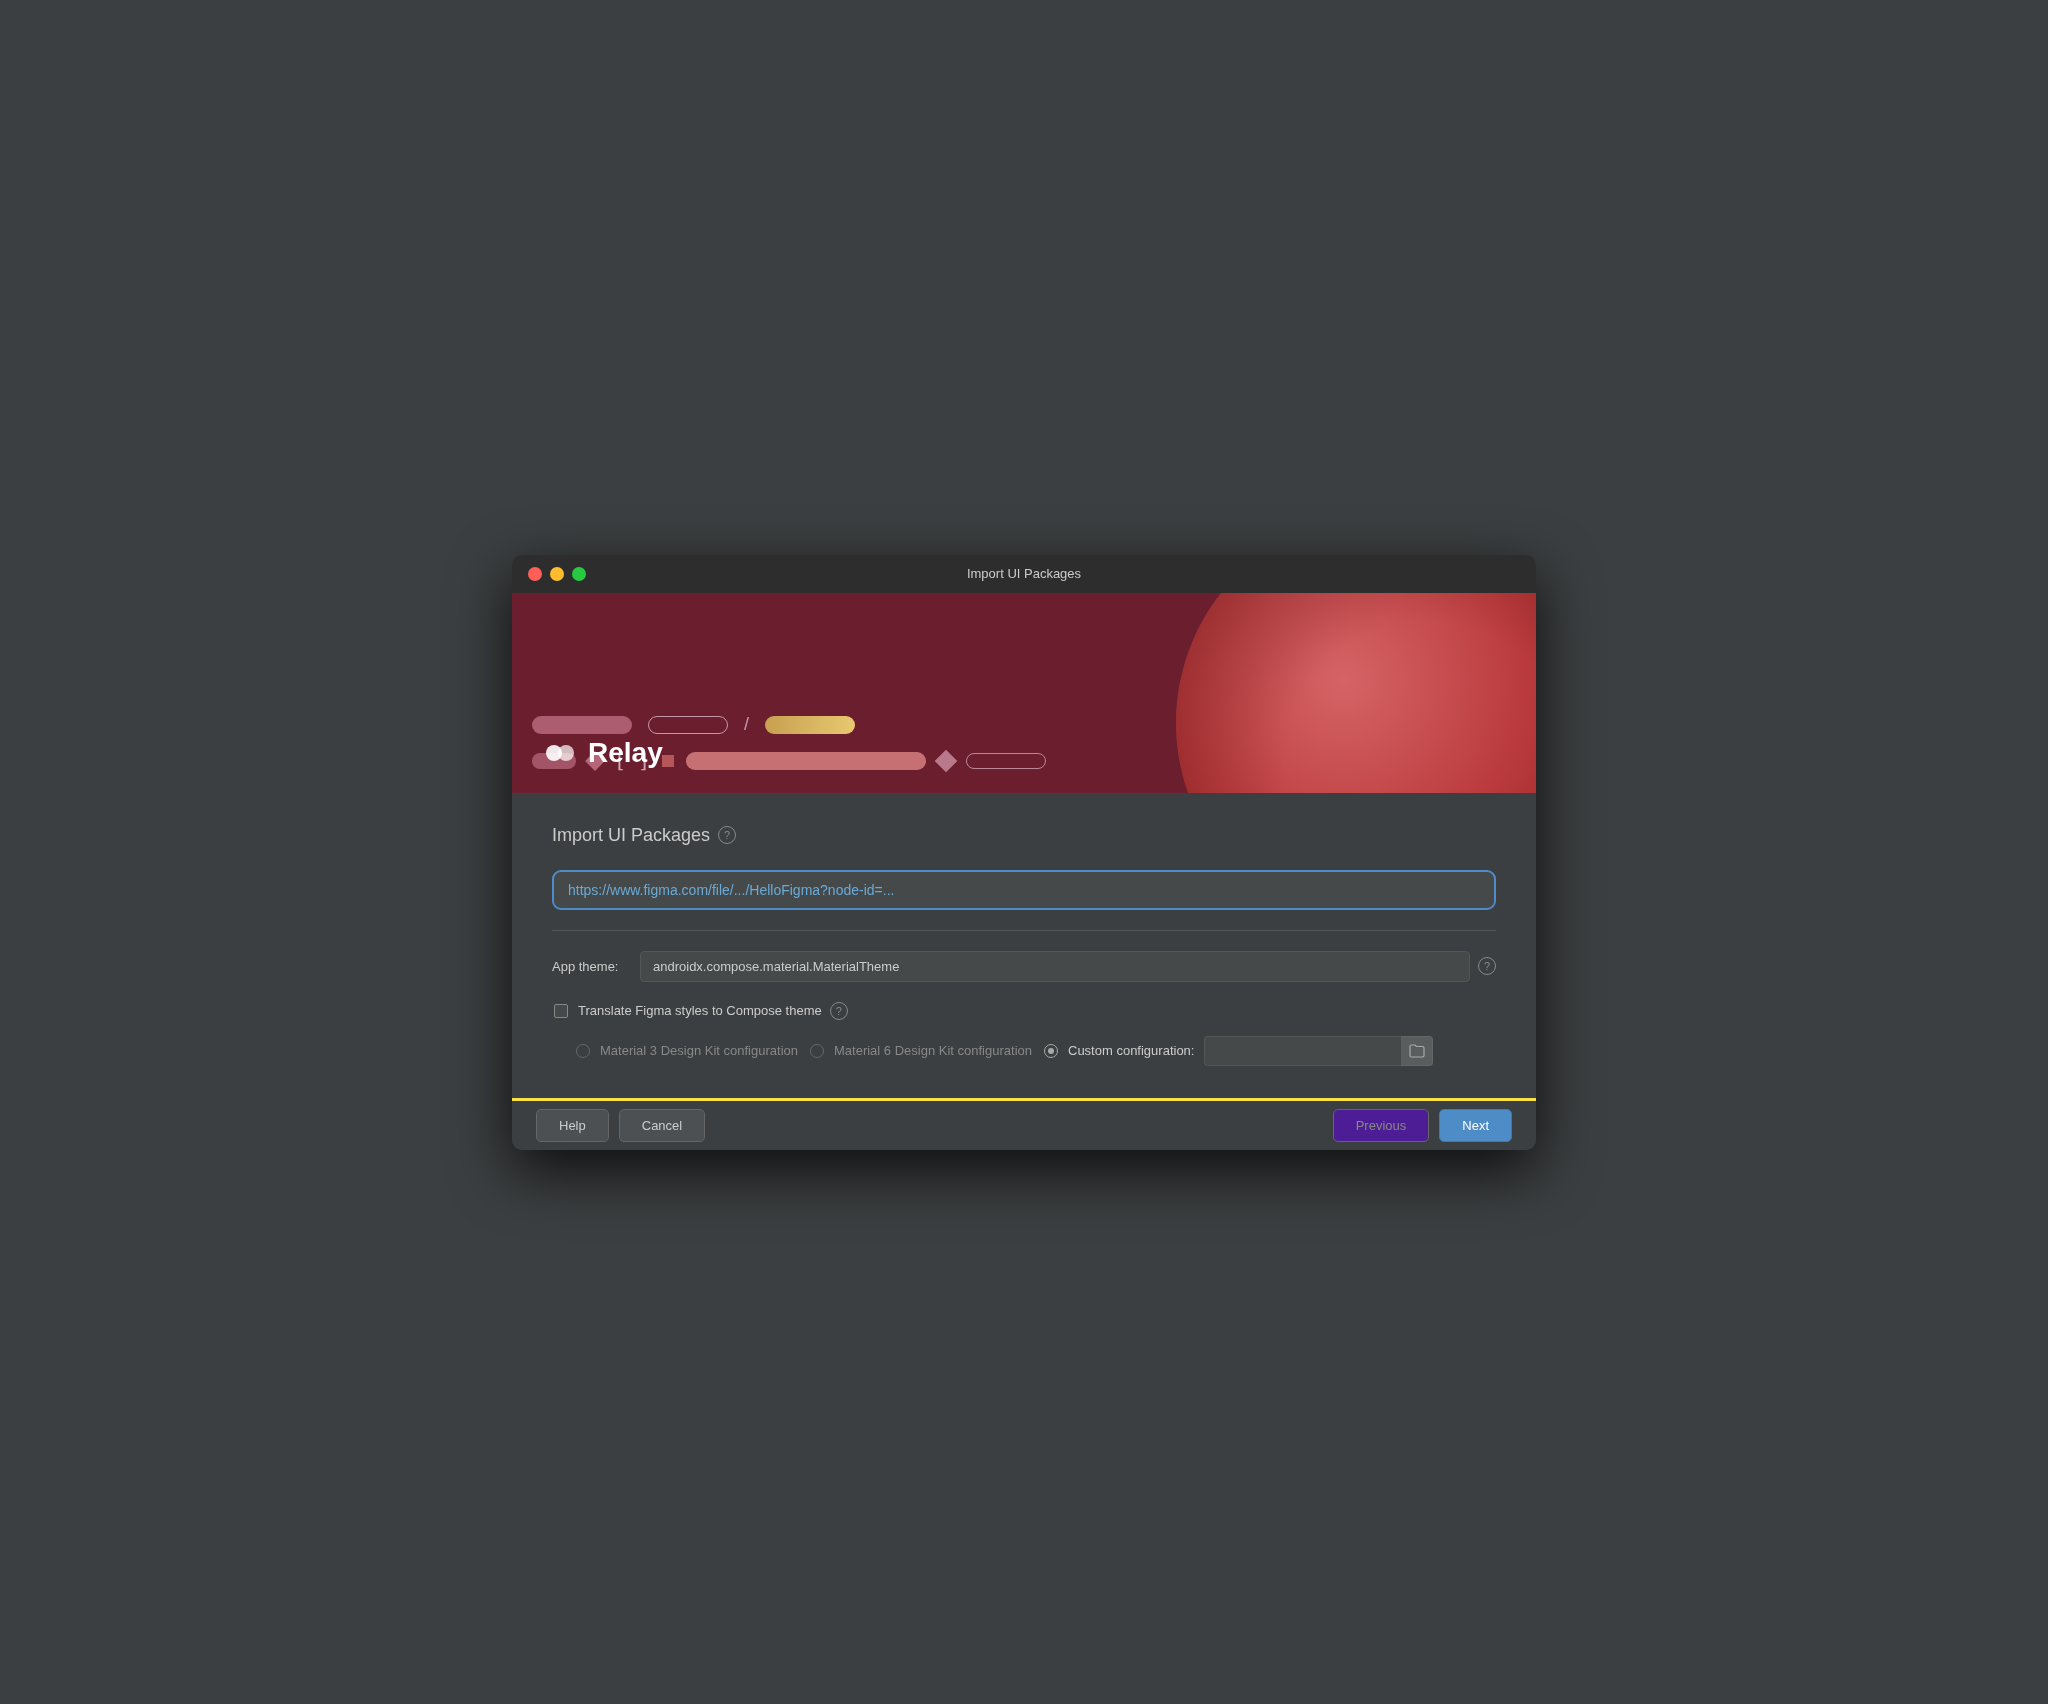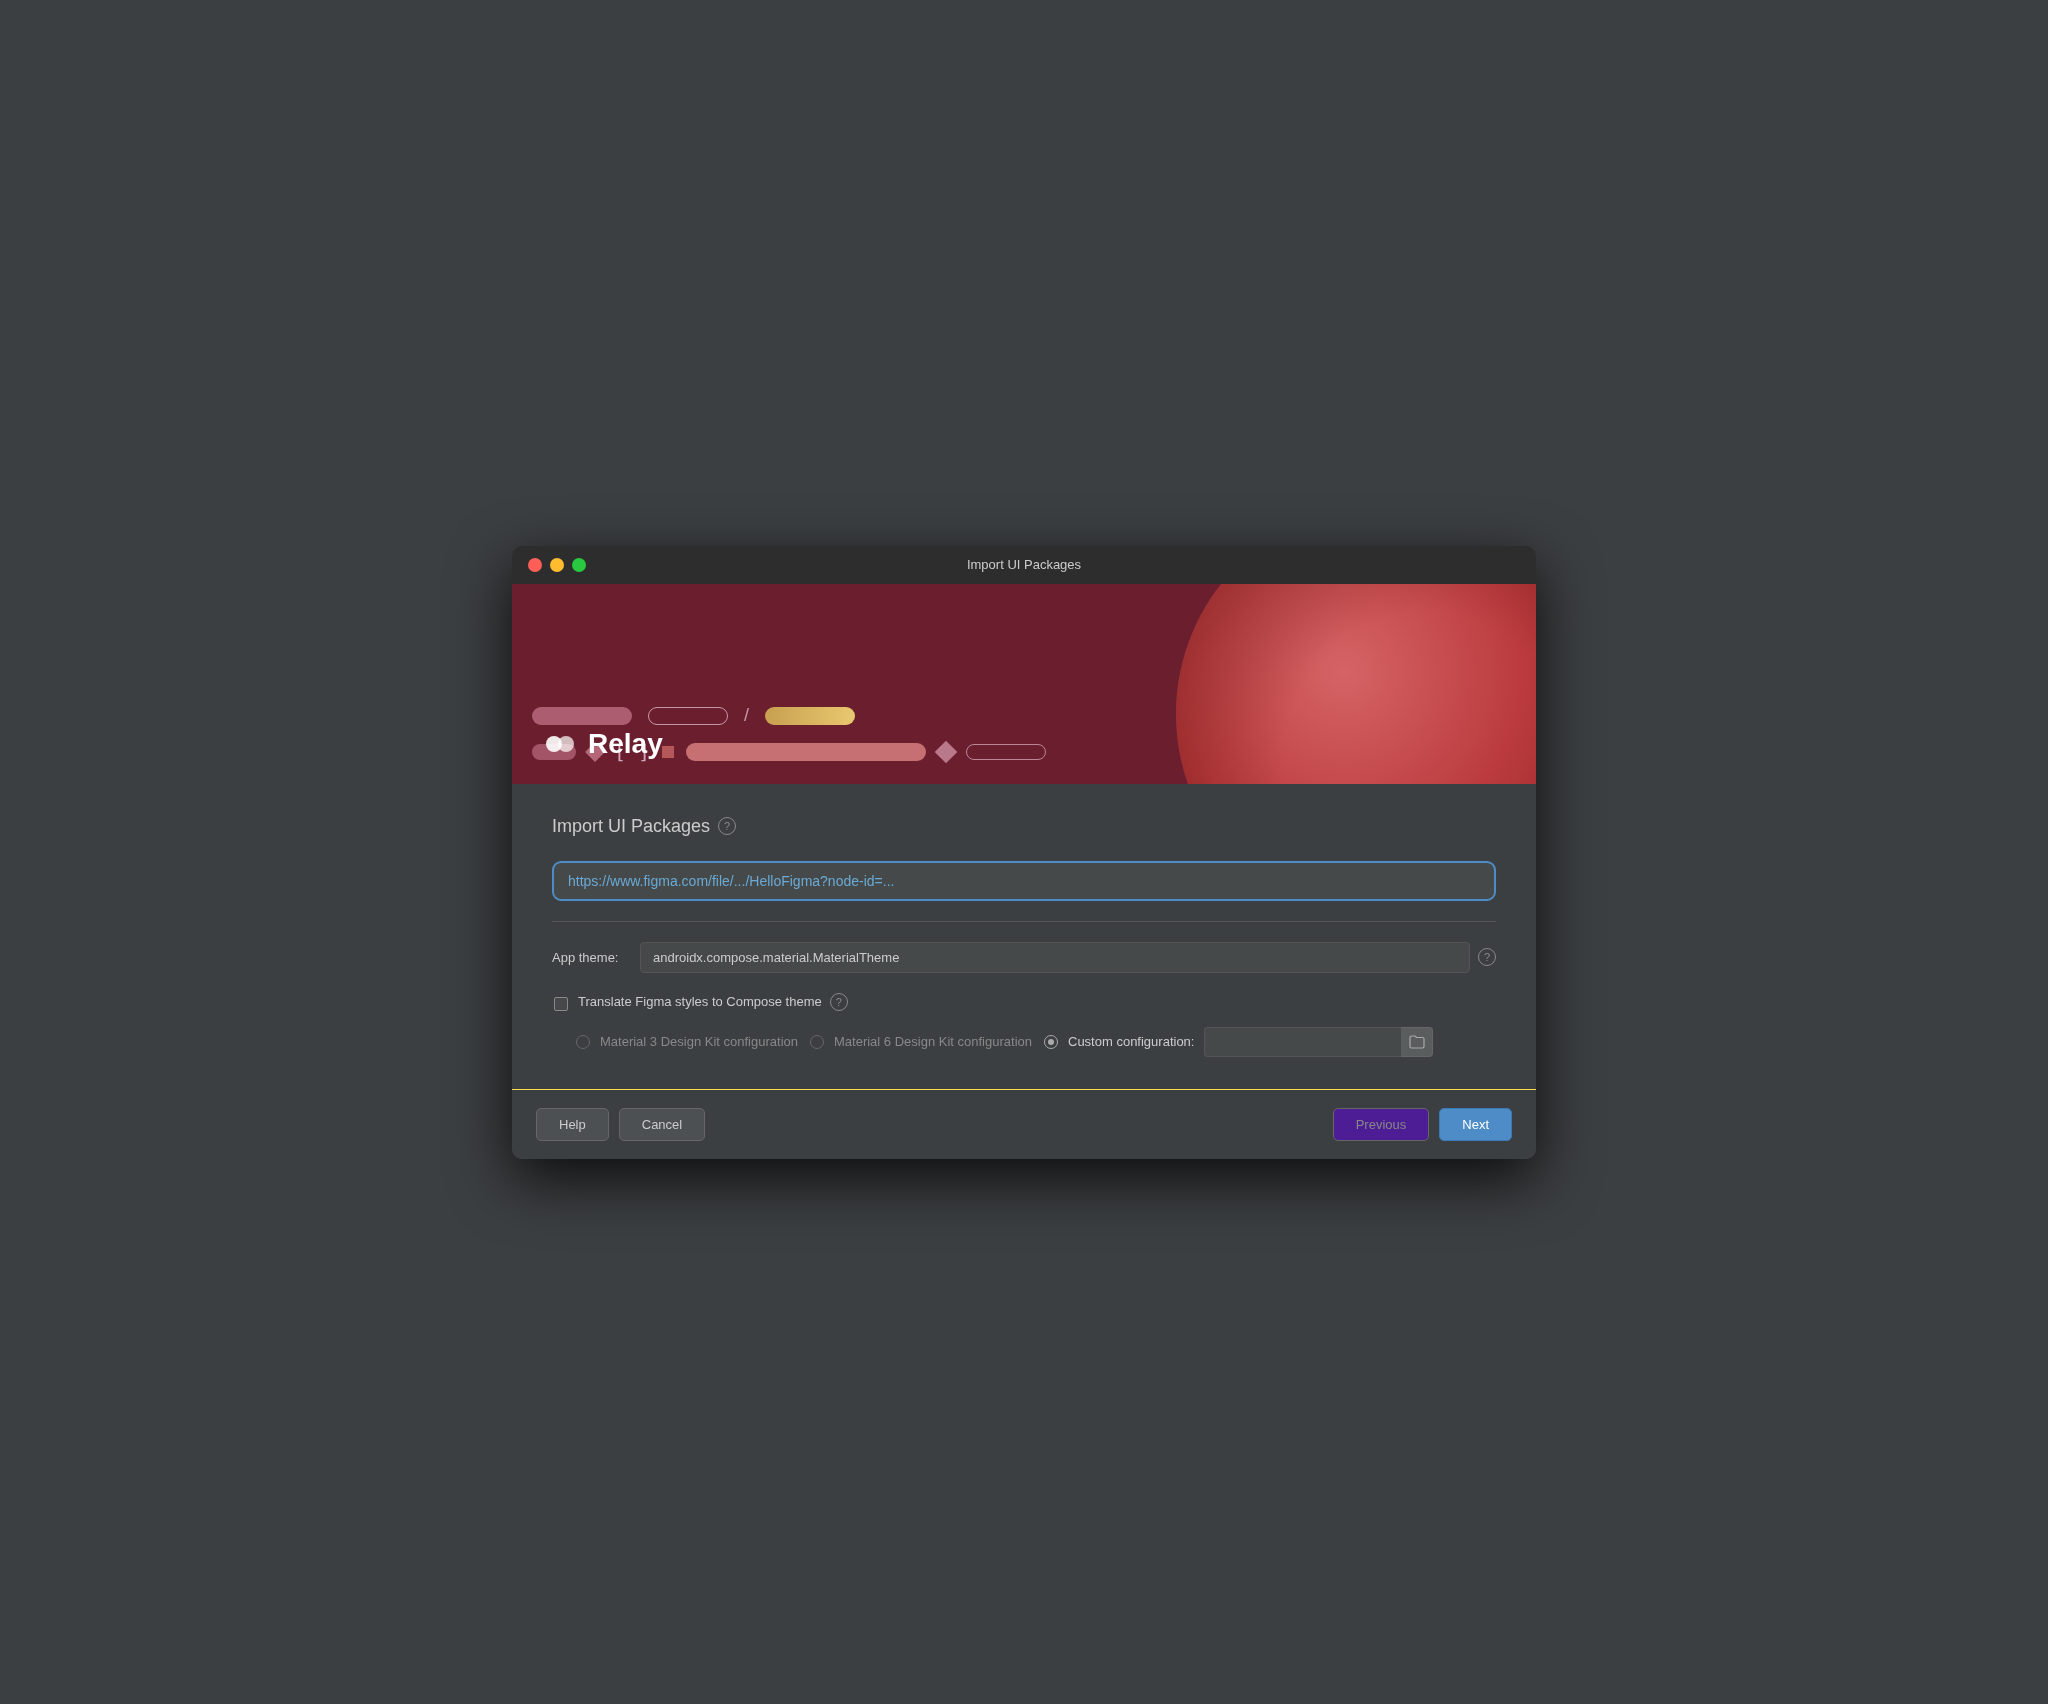--- a/index.html
+++ b/index.html
@@ -182,21 +182,21 @@
       border-radius: 4px;
       padding: 7px 12px;
       color: #cccccc;
       font-size: 13px;
       outline: none;
     }
 
     
     .checkbox-row {
       display: flex;
-      align-items: flex-end;
+      align-items: center;
       gap: 10px;
       margin-bottom: 16px;
       margin-left: 2px;
     }
 
     .checkbox-custom {
       width: 14px;
       height: 14px;
       border: 1.5px solid #888;
       background: #45494a;
@@ -290,22 +290,22 @@
       cursor: pointer;
       display: flex;
       align-items: center;
       justify-content: center;
       color: #aaa;
     }
 
     
     .bottom-bar {
       background: #3c3f41;
-      border-top: 1px solid #fde047;
-      padding: 18px 24px;
+      border-top: 3px solid #fde047;
+      padding: 8px 24px;
       display: flex;
       justify-content: space-between;
     }
 
     .bottom-left {
       display: flex;
       gap: 10px;
     }
 
     .bottom-right {

